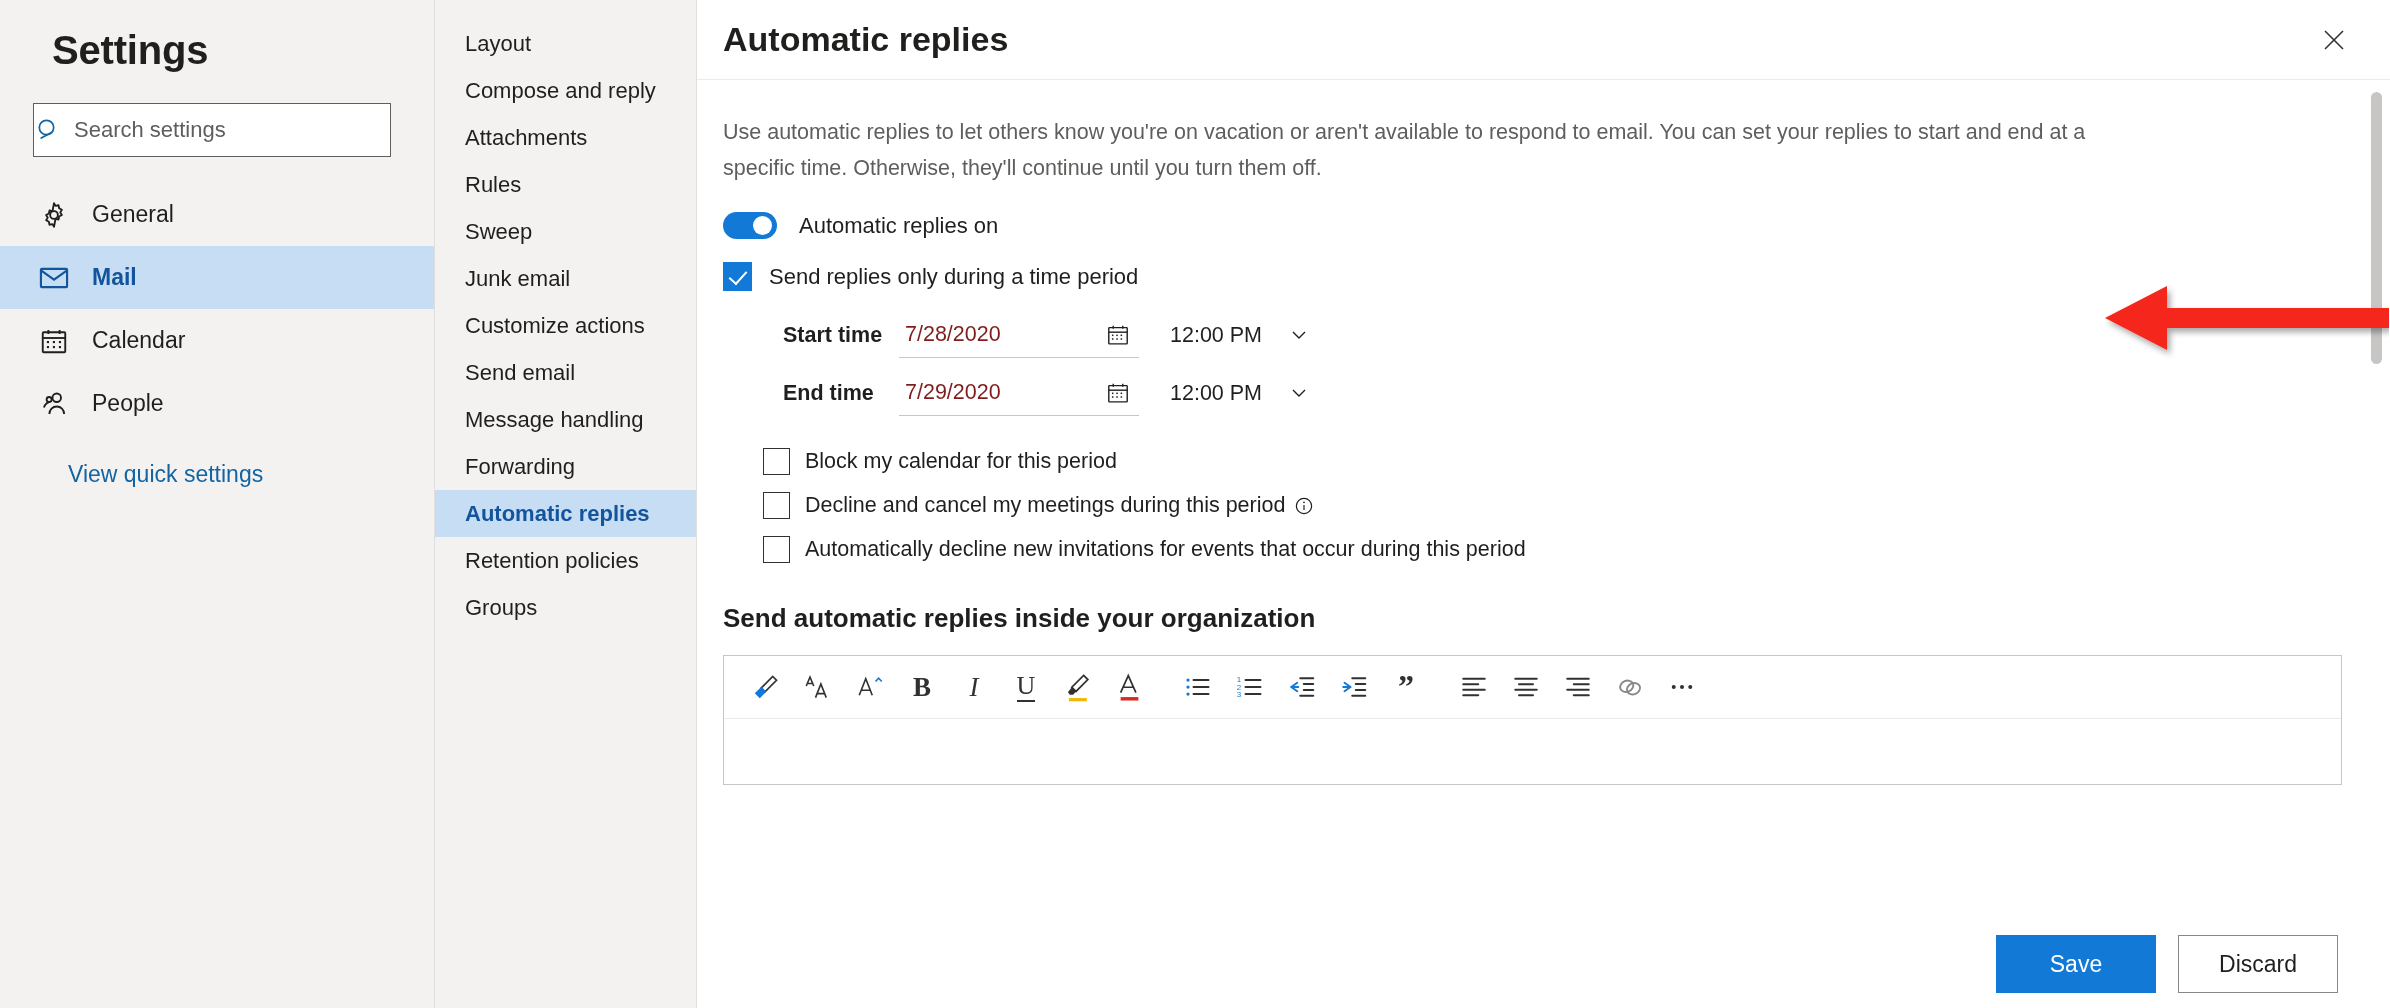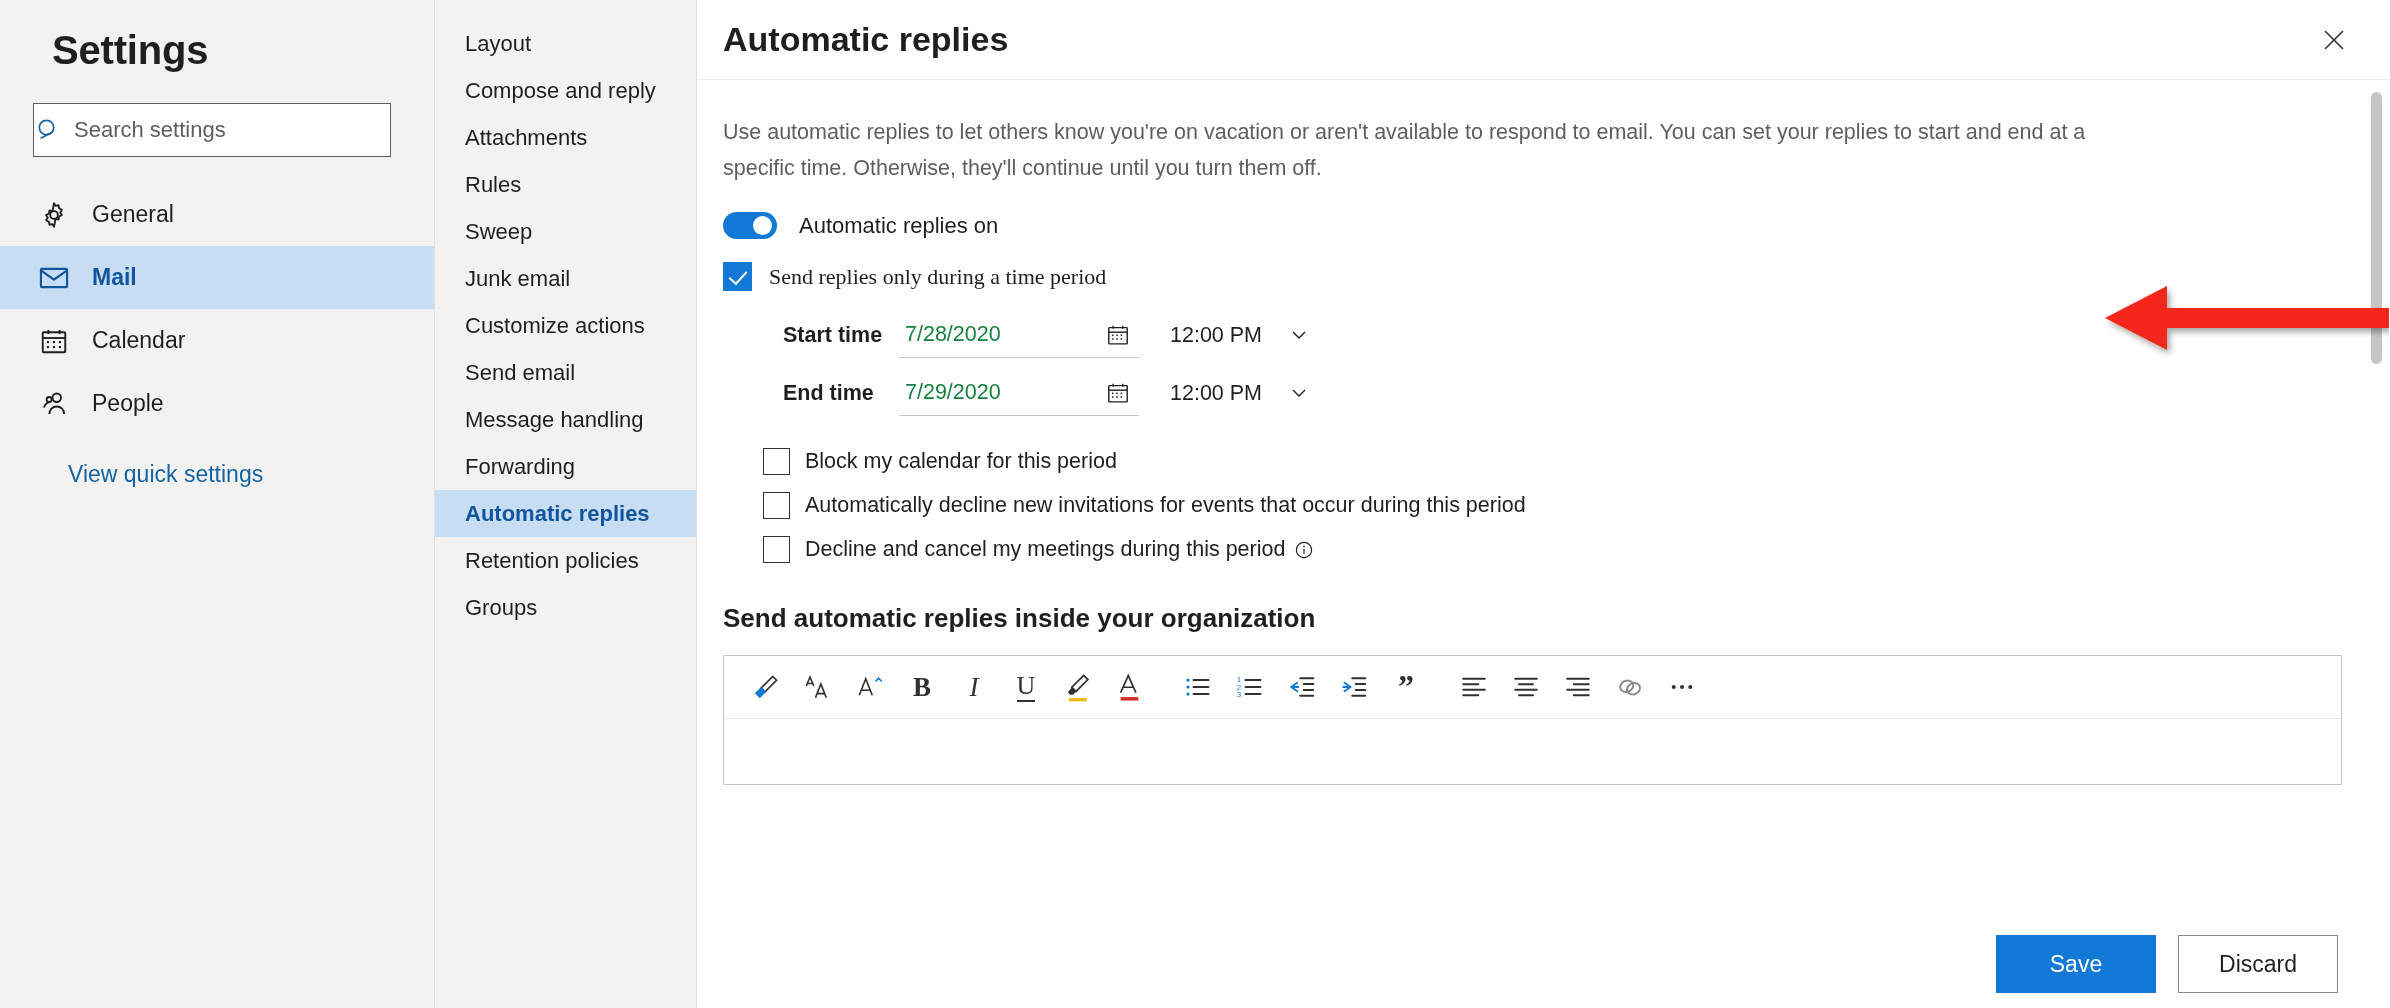--- a/index.html
+++ b/index.html
@@ -184,21 +184,20 @@
     margin-left: 22px;
     font-size: 22px;
     color: #201f1e;
   }
 
   
   .cb-row {
     display: flex;
     align-items: center;
     margin-top: 23px;
-    font-family: Liberation Serif, serif;
   }
   .cbx {
     width: 29px; height: 29px;
     border: 1.5px solid #323130;
     background: #ffffff;
     flex: 0 0 29px;
     cursor: pointer;
     position: relative;
   }
   .cbx.checked {
@@ -241,21 +240,21 @@
     border-bottom: 1px solid #c8c6c4;
     display: flex;
     align-items: center;
     justify-content: space-between;
     height: 46px;
     padding: 0 8px 0 6px;
     margin-left: 4px;
   }
   .date-value {
     font-size: 21.5px;
-    color: #15803d;
+    color: #7f1d1d;
   }
   .cal-icon { width: 26px; height: 26px; cursor: pointer; }
   .time-field {
     margin-left: 31px;
     display: flex;
     align-items: center;
     cursor: pointer;
   }
   .time-value { font-size: 21.5px; color: #201f1e; }
   .chev { margin-left: 27px; width: 20px; height: 20px; }
@@ -554,34 +553,34 @@
         </div>
       </div>
 
       <div class="opt-list">
         <div class="opt-row">
           <span class="opt-box"></span>
           <span class="opt-text">Block my calendar for this period</span>
         </div>
         <div class="opt-row">
           <span class="opt-box"></span>
-          <span class="opt-text">Automatically decline new invitations for events that occur during this period</span>
-        </div>
-        <div class="opt-row">
-          <span class="opt-box"></span>
           <span class="opt-text">
             <span>Decline and cancel my meetings during this period</span>
             <span class="info-icon">
               <svg width="20" height="20" viewBox="0 0 20 20" fill="none" stroke="#201f1e" stroke-width="1.2">
                 <circle cx="10" cy="10" r="7.6"></circle>
                 <line x1="10" y1="9" x2="10" y2="14"></line>
                 <circle cx="10" cy="6.3" r="0.85" fill="#201f1e" stroke="none"></circle>
               </svg>
             </span>
           </span>
+        </div>
+        <div class="opt-row">
+          <span class="opt-box"></span>
+          <span class="opt-text">Automatically decline new invitations for events that occur during this period</span>
         </div>
       </div>
 
       <div class="section-head">Send automatic replies inside your organization</div>
 
       <div class="editor">
         <div class="toolbar">
 
           <span class="tb-btn">
             <svg width="30" height="30" viewBox="0 0 24 24" fill="none" stroke="#323130" stroke-width="1.4">

